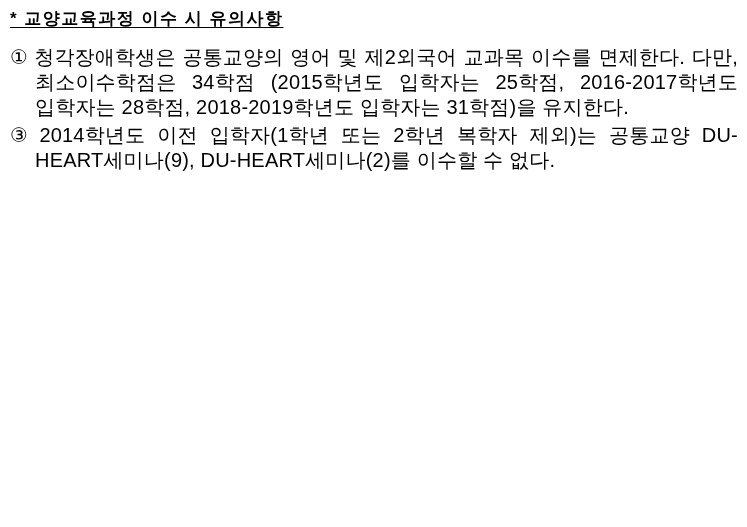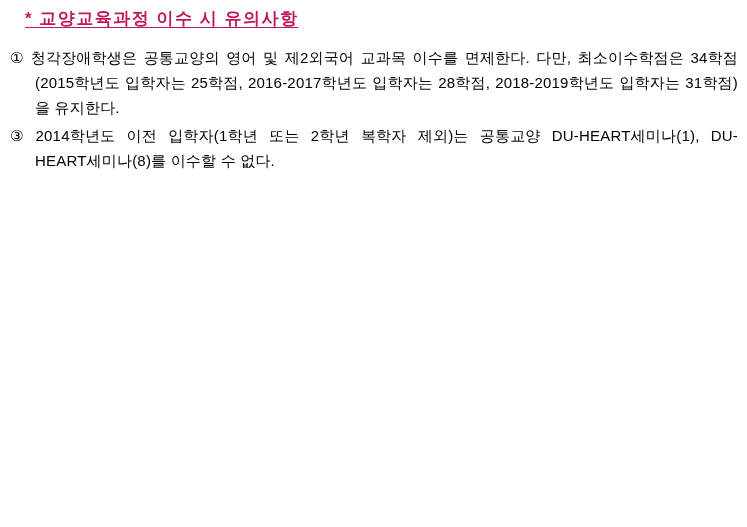--- a/index.html
+++ b/index.html
@@ -14,35 +14,35 @@
     box-sizing: border-box;
     width: 747px;
     height: 527px;
     padding: 8px 9px 0 10px;
     font-family: "Liberation Sans", "DejaVu Sans", sans-serif;
     color: #000000;
     background: #ffffff;
   }
   .title {
     display: inline-block;
-    margin: 0 0 15px 15px;
+    margin: 0 0 15px 0;
     font-size: 17px;
     font-weight: bold;
     letter-spacing: 1.5px;
     text-decoration: underline;
     text-underline-offset: 3px;
-    color: #be185d;
+    color: #000000;
     line-height: 22px;
   }
   .notes {
     width: 728px;
   }
   .note {
     margin: 0 0 3px 0;
-    font-size: 15px;
+    font-size: 20px;
     line-height: 25px;
     text-align: justify;
     padding-left: 25px;
     text-indent: -25px;
     letter-spacing: 0.2px;
     word-break: keep-all;
   }
   .note .marker {
     display: inline;
     padding-right: 5px;
@@ -51,18 +51,18 @@
 </head>
 <body>
 
 <div class="page">
   <h1 class="title">* 교양교육과정 이수 시 유의사항</h1>
 
   <div class="notes">
     <p class="note"><span class="marker">①</span><span class="text">청각장애학생은 공통교양의 영어 및 제2외국어 교과목 이수를 면제한다. 다만, 최소이수학점은 34학점 (2015학년도 입학자는 25학점, 2016-2017학년도 입학자는 28학점, 2018-2019학년도 입학자는 31학점)을 유지한다.</span></p>
 
 
-    <p class="note"><span class="marker">③</span><span class="text">2014학년도 이전 입학자(1학년 또는 2학년 복학자 제외)는 공통교양 DU-HEART세미나(1), DU-HEART세미나(8)를 이수할 수 없다.</span></p>
+    <p class="note"><span class="marker">③</span><span class="text">2014학년도 이전 입학자(1학년 또는 2학년 복학자 제외)는 공통교양 DU-HEART세미나(9), DU-HEART세미나(2)를 이수할 수 없다.</span></p>
 
 
 
   </div>
 </div>
 
 </body></html>

